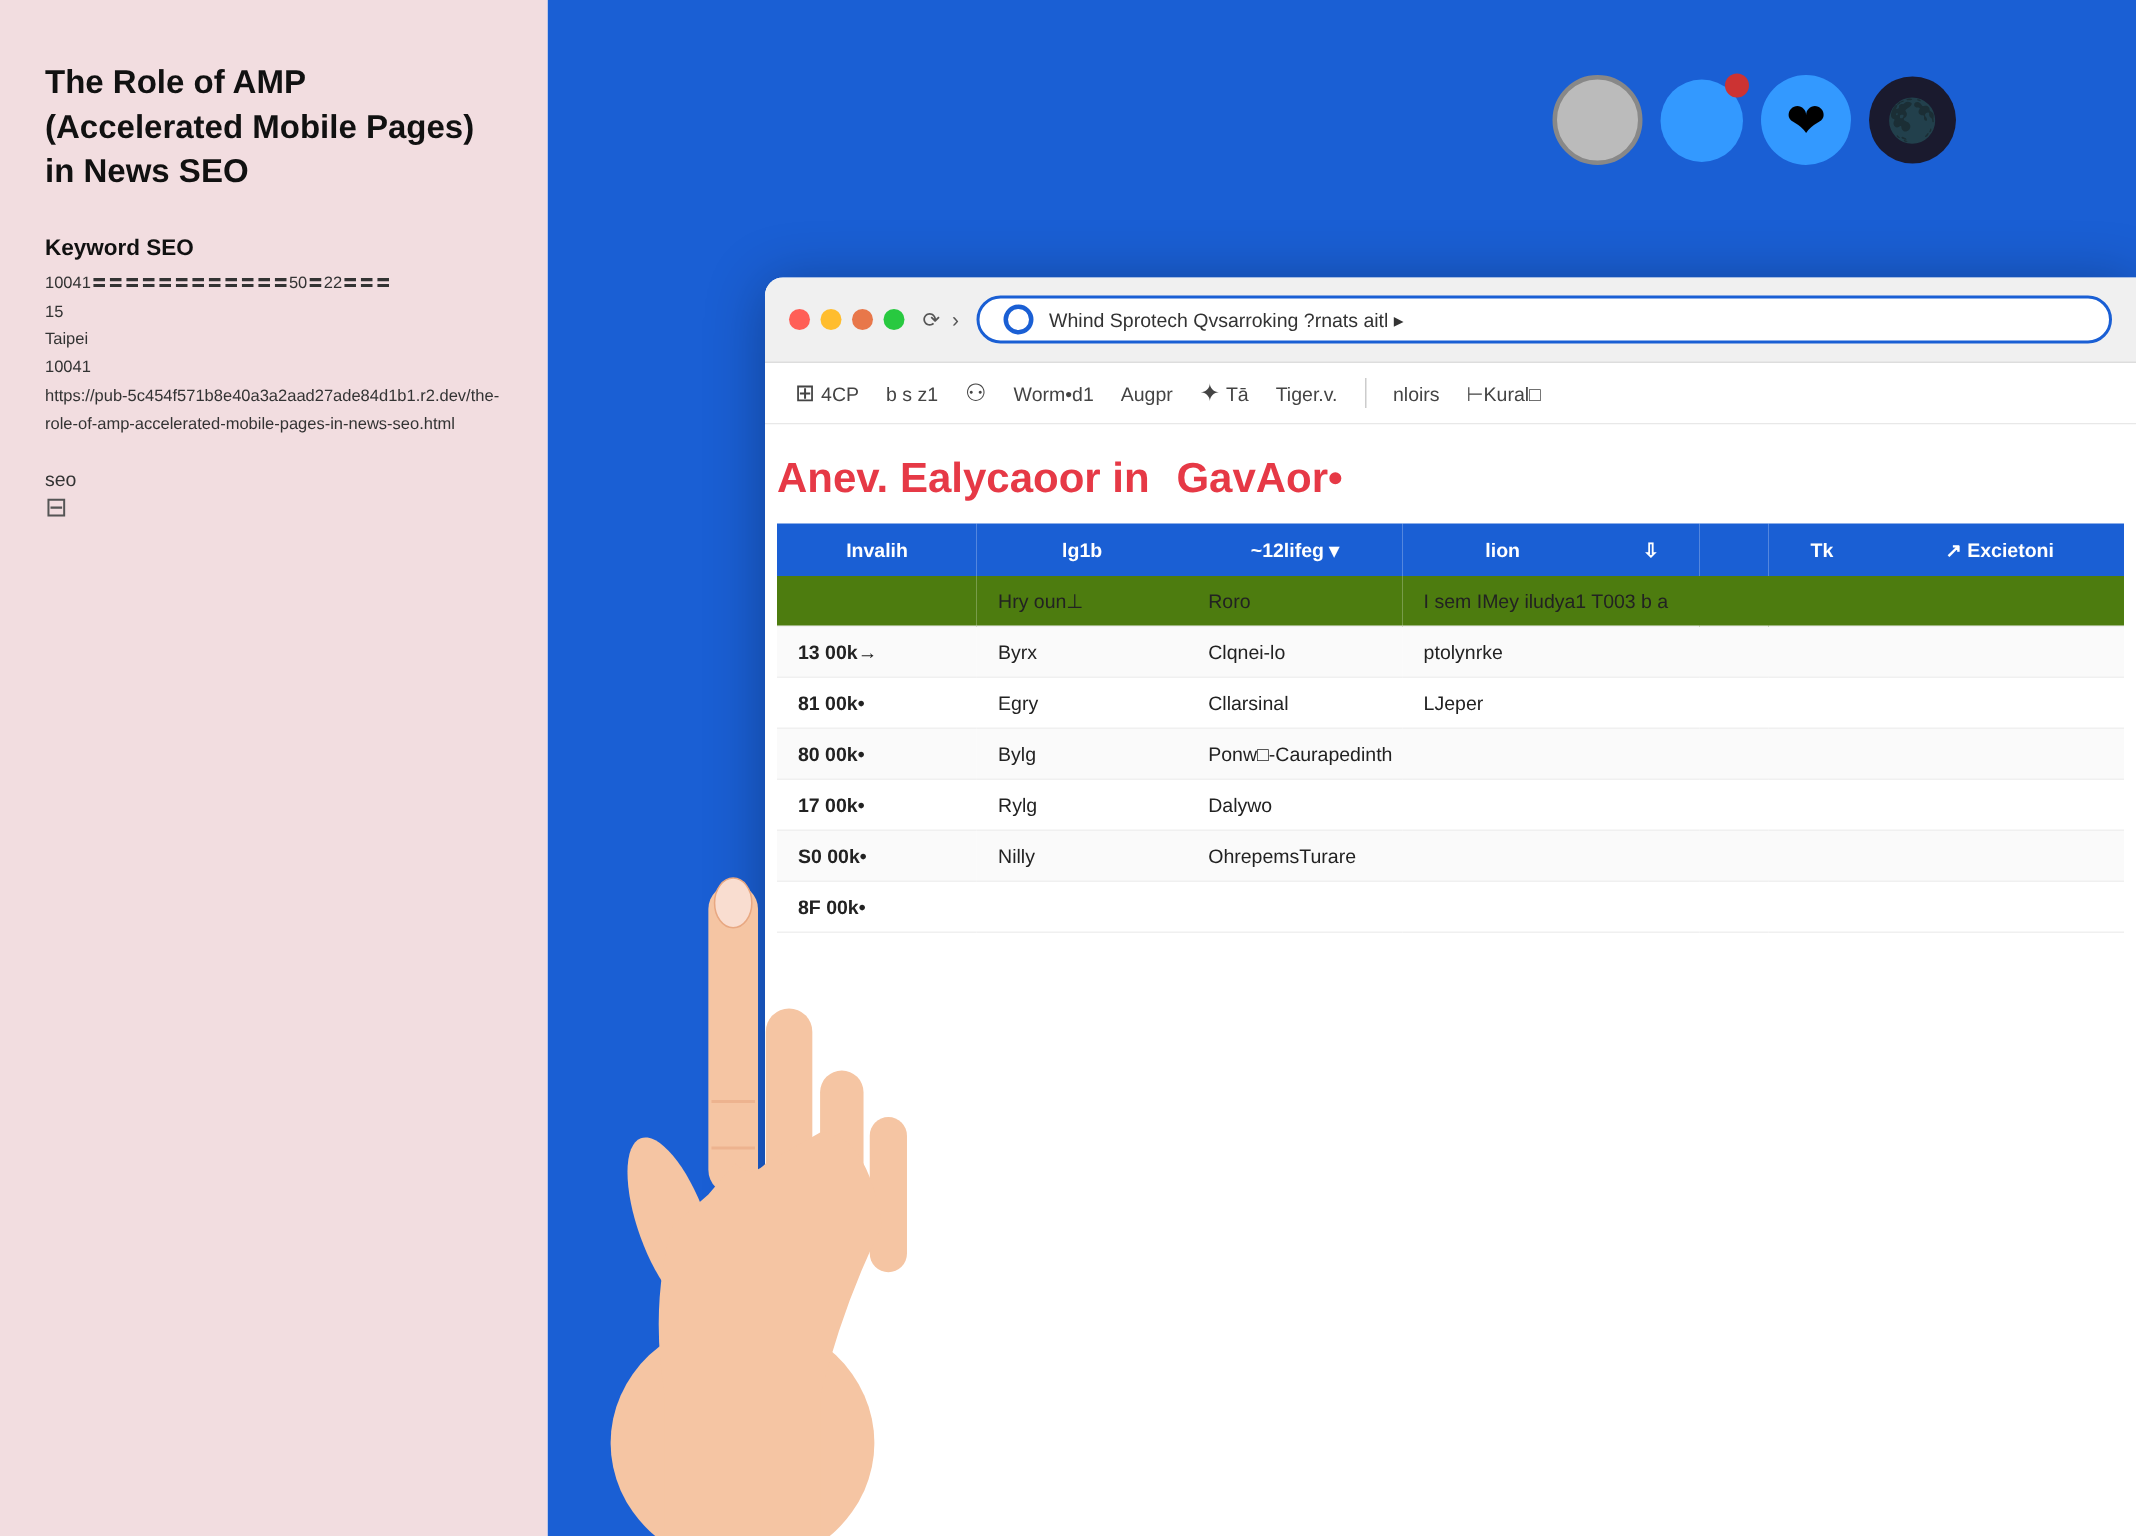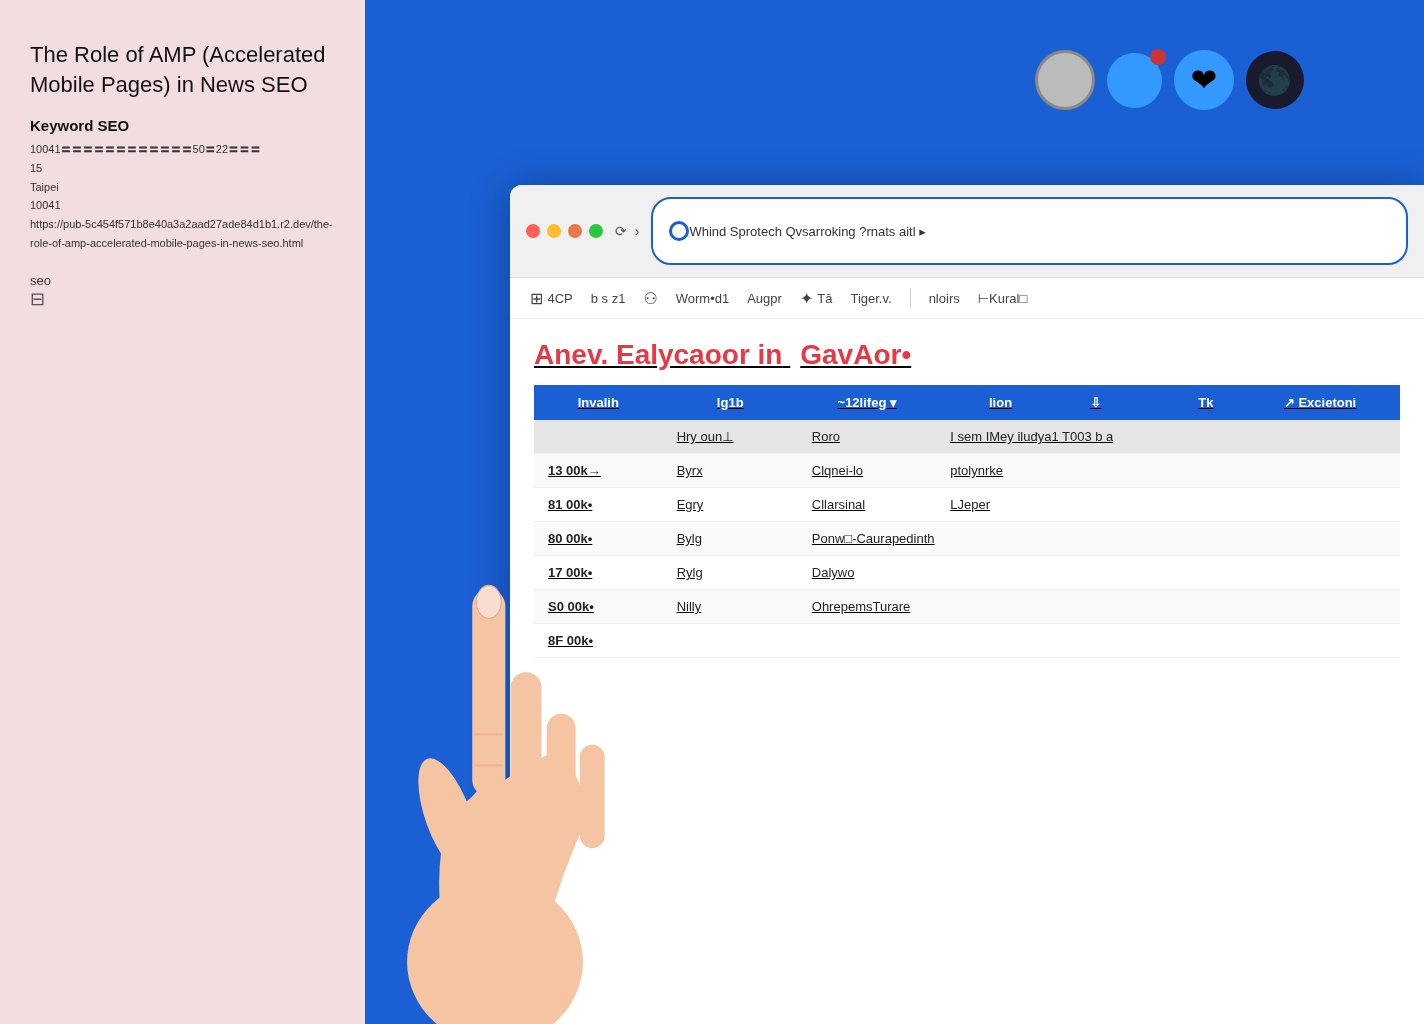--- a/index.html
+++ b/index.html
@@ -15,24 +15,24 @@
     .left-panel {
       width: 365px;
       min-width: 365px;
       background: #f2dde0;
       padding: 40px 30px;
       position: relative;
       z-index: 2;
     }
     .left-panel .article-title {
       font-size: 22px;
-      font-weight: 400;
+      font-weight: 700;
       color: #111;
       line-height: 1.35;
-      margin-bottom: 18px;
+      margin-bottom: 28px;
     }
     .left-panel .keyword-label {
       font-size: 15px;
       font-weight: 700;
       color: #111;
       margin-bottom: 6px;
     }
     .meta-line {
       font-size: 11px;
       color: #333;
@@ -98,23 +98,24 @@
       display: flex;
       gap: 8px;
       align-items: center;
       color: #666;
       font-size: 16px;
     }
     .address-bar {
       flex: 1;
       background: #fff;
       border-radius: 20px;
-      padding: 22px 16px;
-      display: flex;
-      align-items: center;
+      padding: 4px 16px;
+      display: flex;
+      align-items: center;
+      gap: 10px;
       border: 2px solid #1a5fd4;
     }
     .address-icon {
       width: 20px;
       height: 20px;
       border-radius: 50%;
       border: 3px solid #1a5fd4;
     }
     .address-text {
       font-size: 13px;
@@ -144,23 +145,22 @@
       font-size: 16px;
     }
     .toolbar-sep {
       width: 1px;
       height: 20px;
       background: #ccc;
     }
 
     
     .browser-content {
-      padding: 20px 24px;
+      padding: 20px 8px;
       background: #fff;
-      text-decoration: underline;
     }
     .page-title {
       font-size: 28px;
       font-weight: 700;
       color: #1a5fd4;
       margin-bottom: 14px;
     }
     .page-title span {
       color: #e63946;
     }
@@ -351,21 +351,21 @@
             <th>lg1b</th>
             <th>~12lifeg ▾</th>
             <th>lion</th>
             <th>⇩</th>
             <th></th>
             <th>Tk</th>
             <th>↗ Excietoni</th>
           </tr>
         </thead>
         <tbody>
-          <tr style="background:#e5e5e5; font-size:12px; color:#666;">
+          <tr style="background:#4d7c0f; font-size:12px; color:#666;">
             <td></td>
             <td>Hry oun⊥</td>
             <td>Roro</td>
             <td colspan="5">I sem IMey iludya1 T003 b a</td>
           </tr>
           <tr>
             <td class="td-volume">13 00k→</td>
             <td>Byrx</td>
             <td>Clqnei-lo</td>
             <td>ptolynrke</td>

